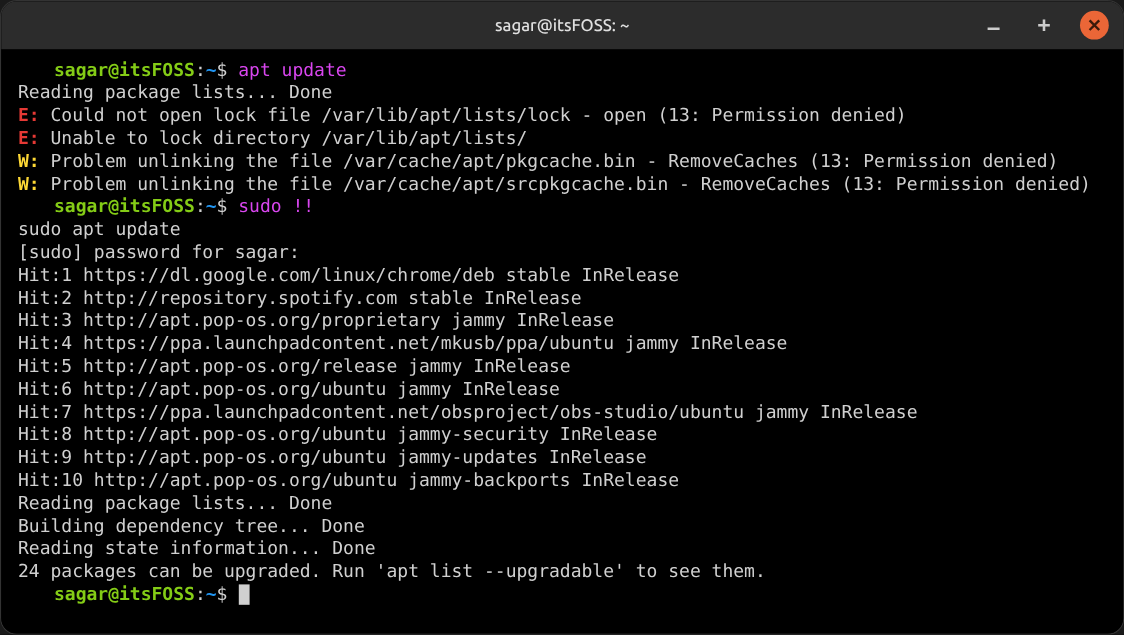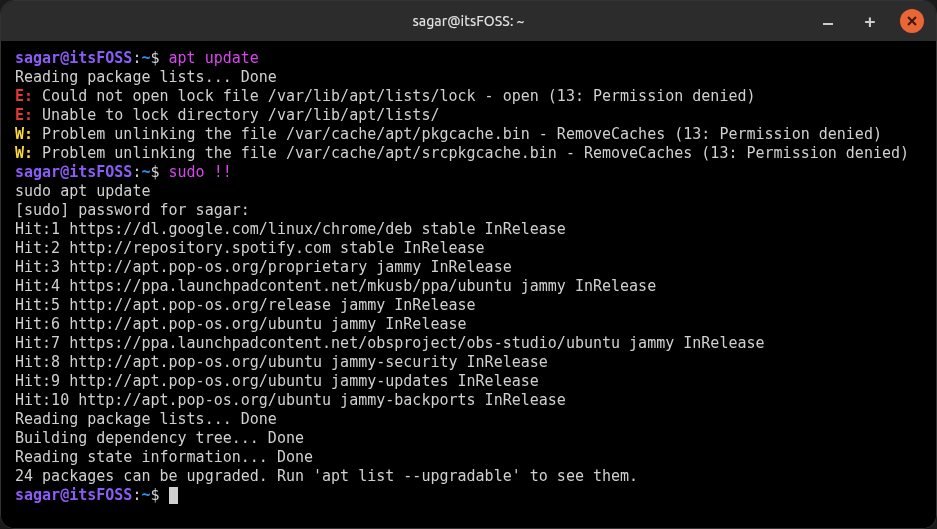--- a/index.html
+++ b/index.html
@@ -69,21 +69,21 @@
       flex: 1;
       background: #000;
       padding: 8px 14px;
       font-size: 15px;
       line-height: 19px;
       color: #d0d0d0;
       white-space: pre;
       overflow: hidden;
     }
     .line { display: block; }
-    .prompt-user { color: #8b5cf6; font-weight: bold; }
+    .prompt-user { color: #84cc16; font-weight: bold; margin-left: 30px; }
     .prompt-path { color: #2196f3; font-weight: bold; }
     .prompt-sep { color: #d0d0d0; }
     .err { color: #e53935; font-weight: bold; }
     .warn { color: #fdd835; font-weight: bold; }
     .cmd { color: #d946ef; }
     .cursor {
       display: inline-block;
       width: 9px;
       height: 17px;
       background: #d0d0d0;

